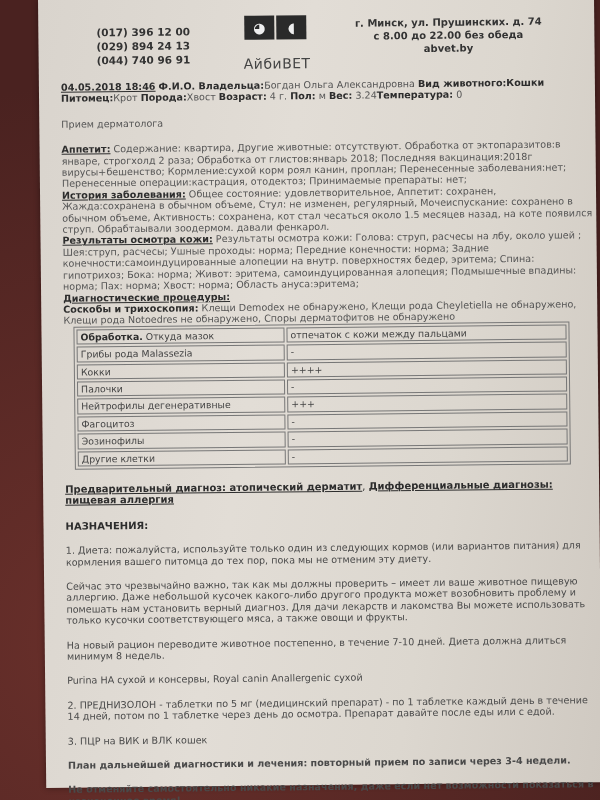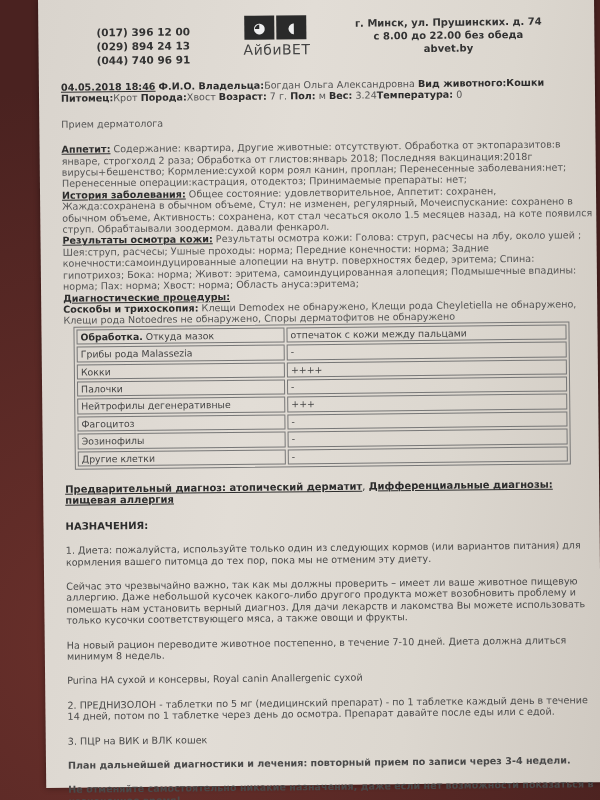--- a/index.html
+++ b/index.html
@@ -16,21 +16,21 @@
     color:#3a3a3a;
     transform: rotate(-0.6deg);
     transform-origin: 0 0;
     box-shadow: 0 0 6px rgba(0,0,0,0.4);
   }
   .header { position:absolute; top:18px; left:0; width:100%; height:60px; }
   .phones { position:absolute; left:58px; top:8px; font-size:10.5px; line-height:14px; font-weight:bold; color:#333; }
   .logo { position:absolute; left:205px; top:0; width:64px; text-align:center; }
   .logo-icons { display:flex; gap:2px; justify-content:center; }
   .logo-box { width:30px; height:24px; background:#2a2a2a; color:#eee; font-size:14px; line-height:24px; text-align:center; }
-  .logo-text { font-size:14px; color:#444; margin-top:2px; letter-spacing:0.5px; }
+  .logo-text { font-size:14px; color:#444; margin-top:16px; letter-spacing:0.5px; }
   .address { position:absolute; left:300px; top:2px; width:220px; text-align:center; font-size:10px; line-height:13px; font-weight:bold; color:#333; }
   .content { position:absolute; left:22px; top:82px; width:530px; font-size:9.6px; line-height:11.4px; }
   .b { font-weight:bold; color:#2d2d2d; }
   .u { text-decoration:underline; }
   .gray { color:#555; }
   .block { margin:0; }
   .mt14 { margin-top:14px; }
   table.cyto { border-collapse:separate; border-spacing:2px; margin-left:10px; width:496px; font-size:9.4px; border:1px solid #777; }
   table.cyto td { border:1px solid #777; padding:1px 3px; height:10px; color:#444; }
   table.cyto td.c1 { width:200px; }
@@ -64,21 +64,21 @@
 
   <div class="content">
     <div class="block">
       <span class="b u">04.05.2018 18:46</span>
       <span class="b">Ф.И.О. Владельца:</span><span class="gray">Богдан Ольга Александровна</span>
       <span class="b">Вид животного:</span><span class="b">Кошки</span>
     </div>
     <div class="block">
       <span class="b">Питомец:</span><span class="gray">Крот</span>
       <span class="b">Порода:</span><span class="gray">Хвост</span>
-      <span class="b">Возраст:</span> <span class="gray">7 г.</span>
+      <span class="b">Возраст:</span> <span class="gray">4 г.</span>
       <span class="b">Пол:</span> <span class="gray">м</span>
       <span class="b">Вес:</span> <span class="gray">3.24</span><span class="b">Температура:</span> <span class="gray">0</span>
     </div>
 
     <div class="block mt14 gray">Прием дерматолога</div>
 
     <div class="block mt14">
       <span class="b u">Аппетит:</span>
       <span class="gray">Содержание: квартира, Другие животные: отсутствуют. Обработка от эктопаразитов:в январе, строгхолд 2 раза; Обработка от глистов:январь 2018; Последняя вакцинация:2018г вирусы+бешенство; Кормление:сухой корм роял канин, проплан; Перенесенные заболевания:нет; Перенесенные операции:кастрация, отодектоз; Принимаемые препараты: нет;</span>
     </div>

